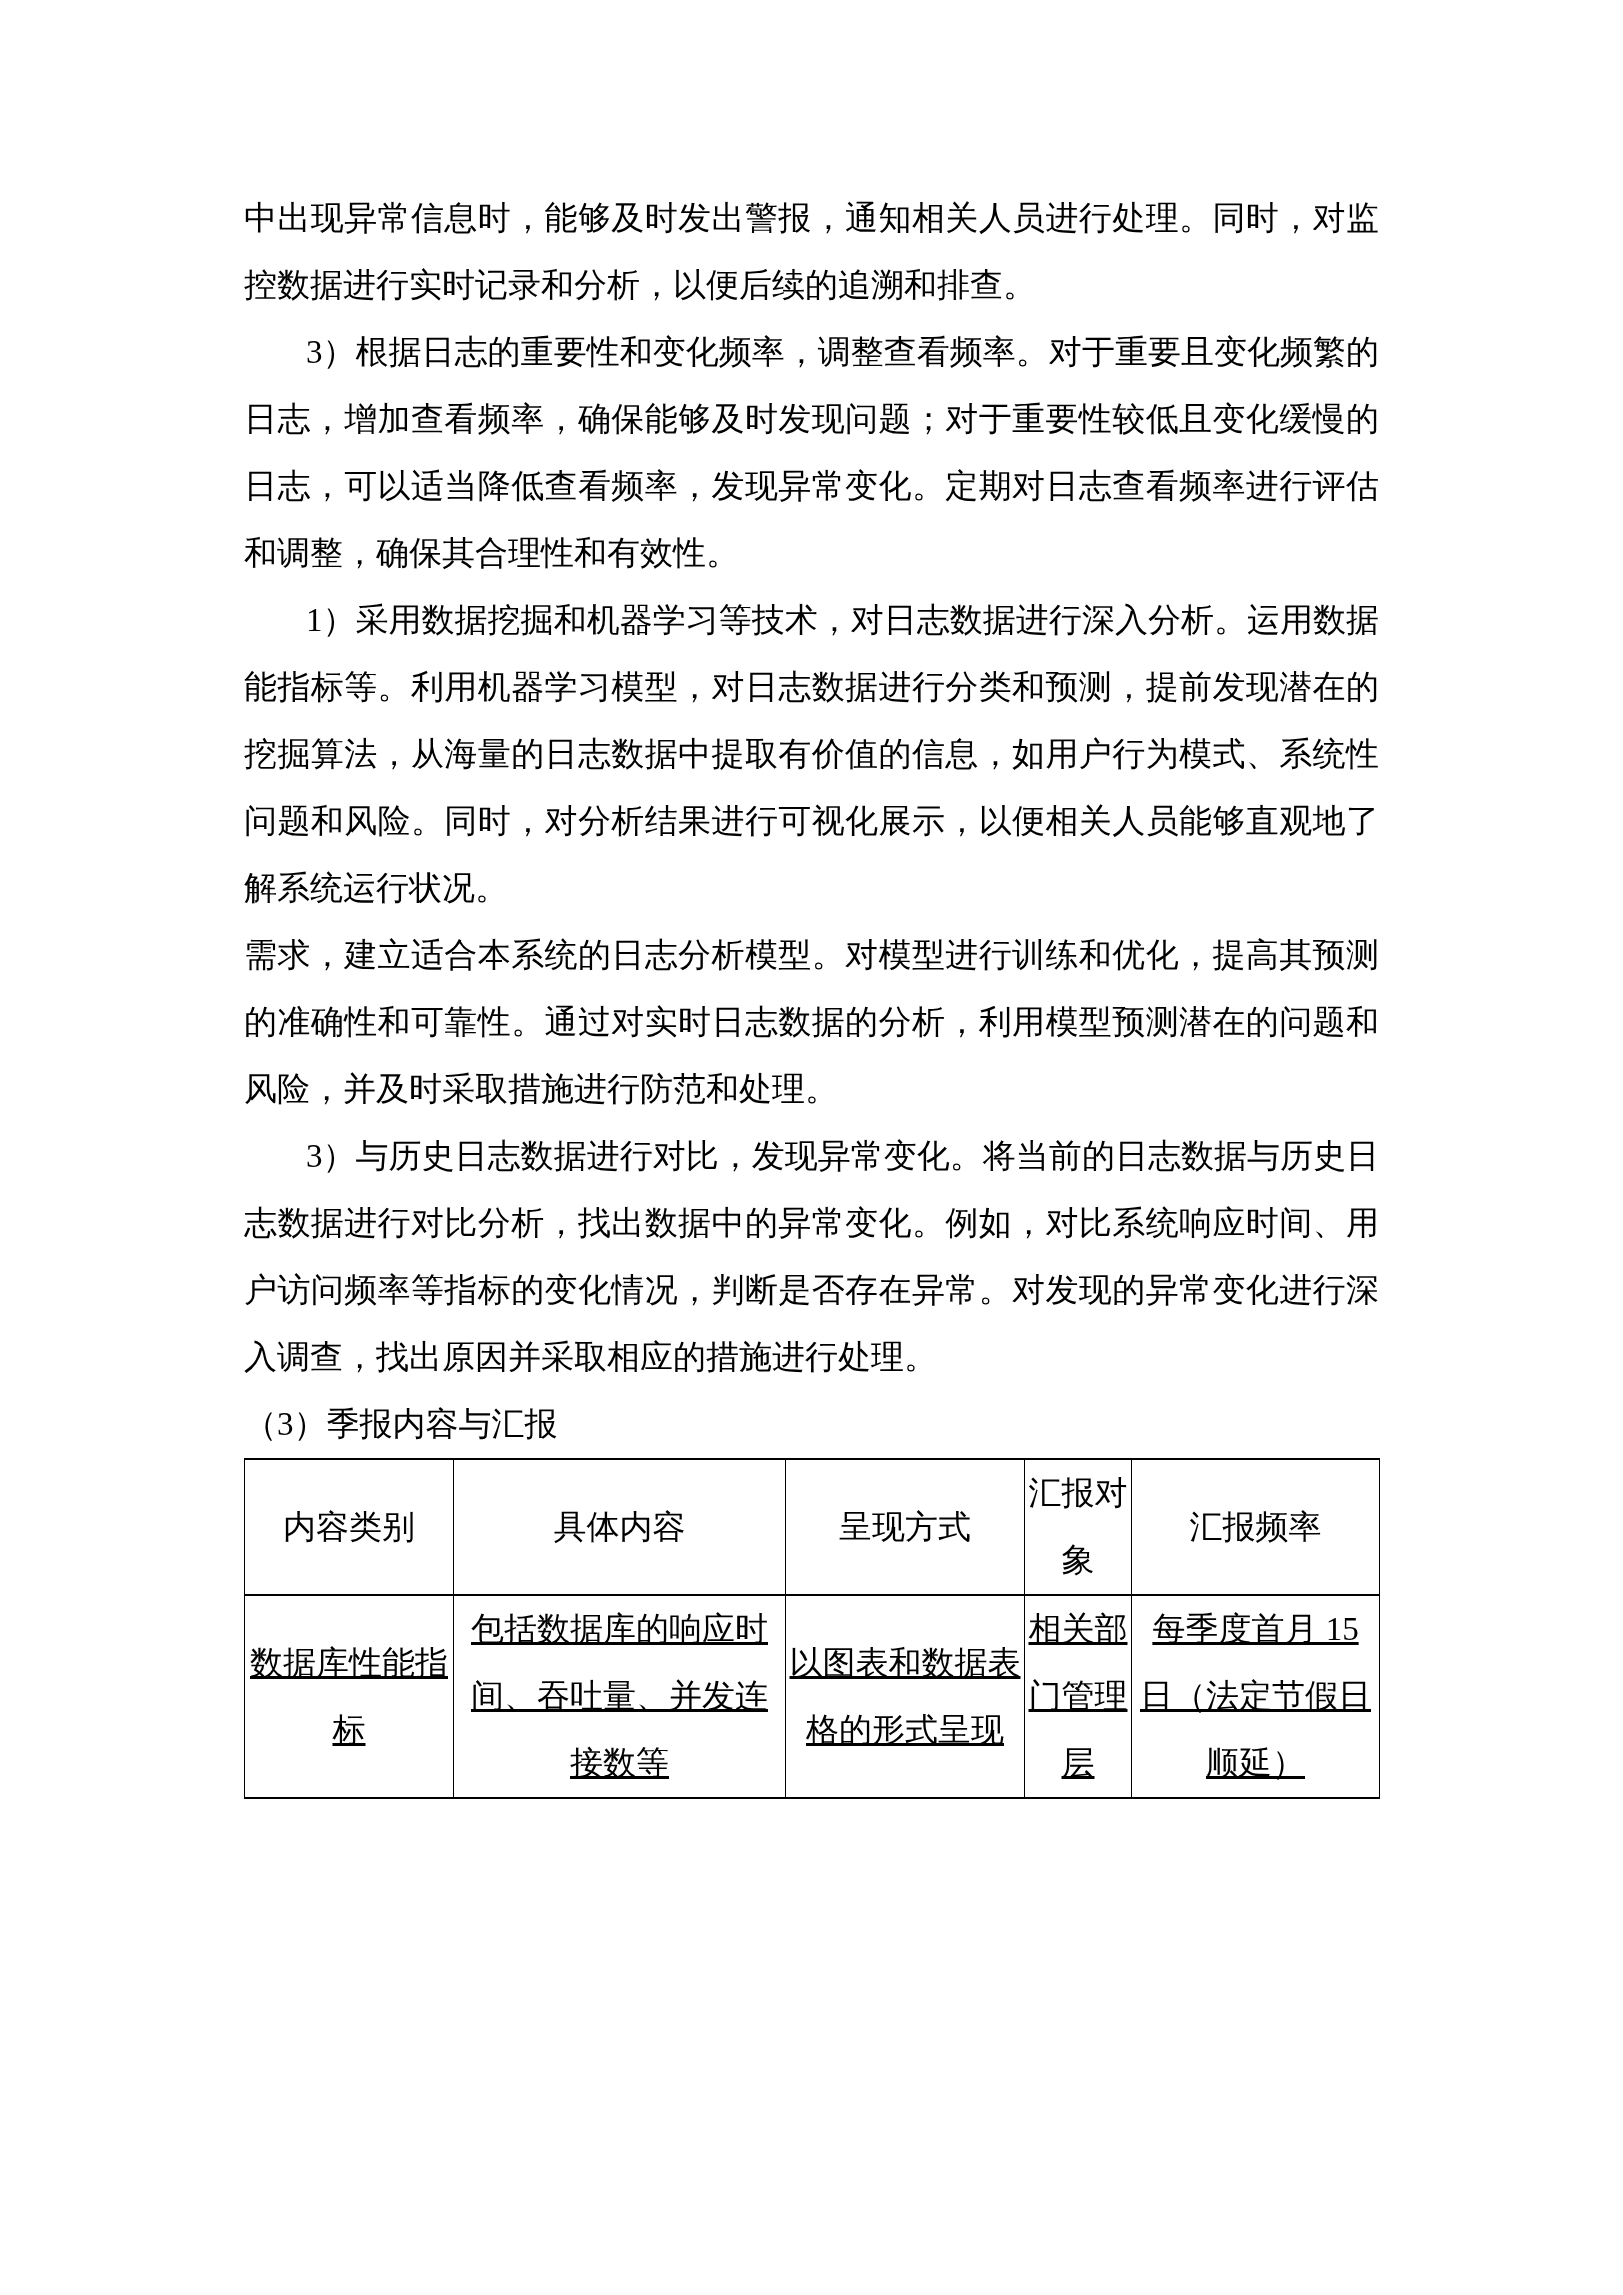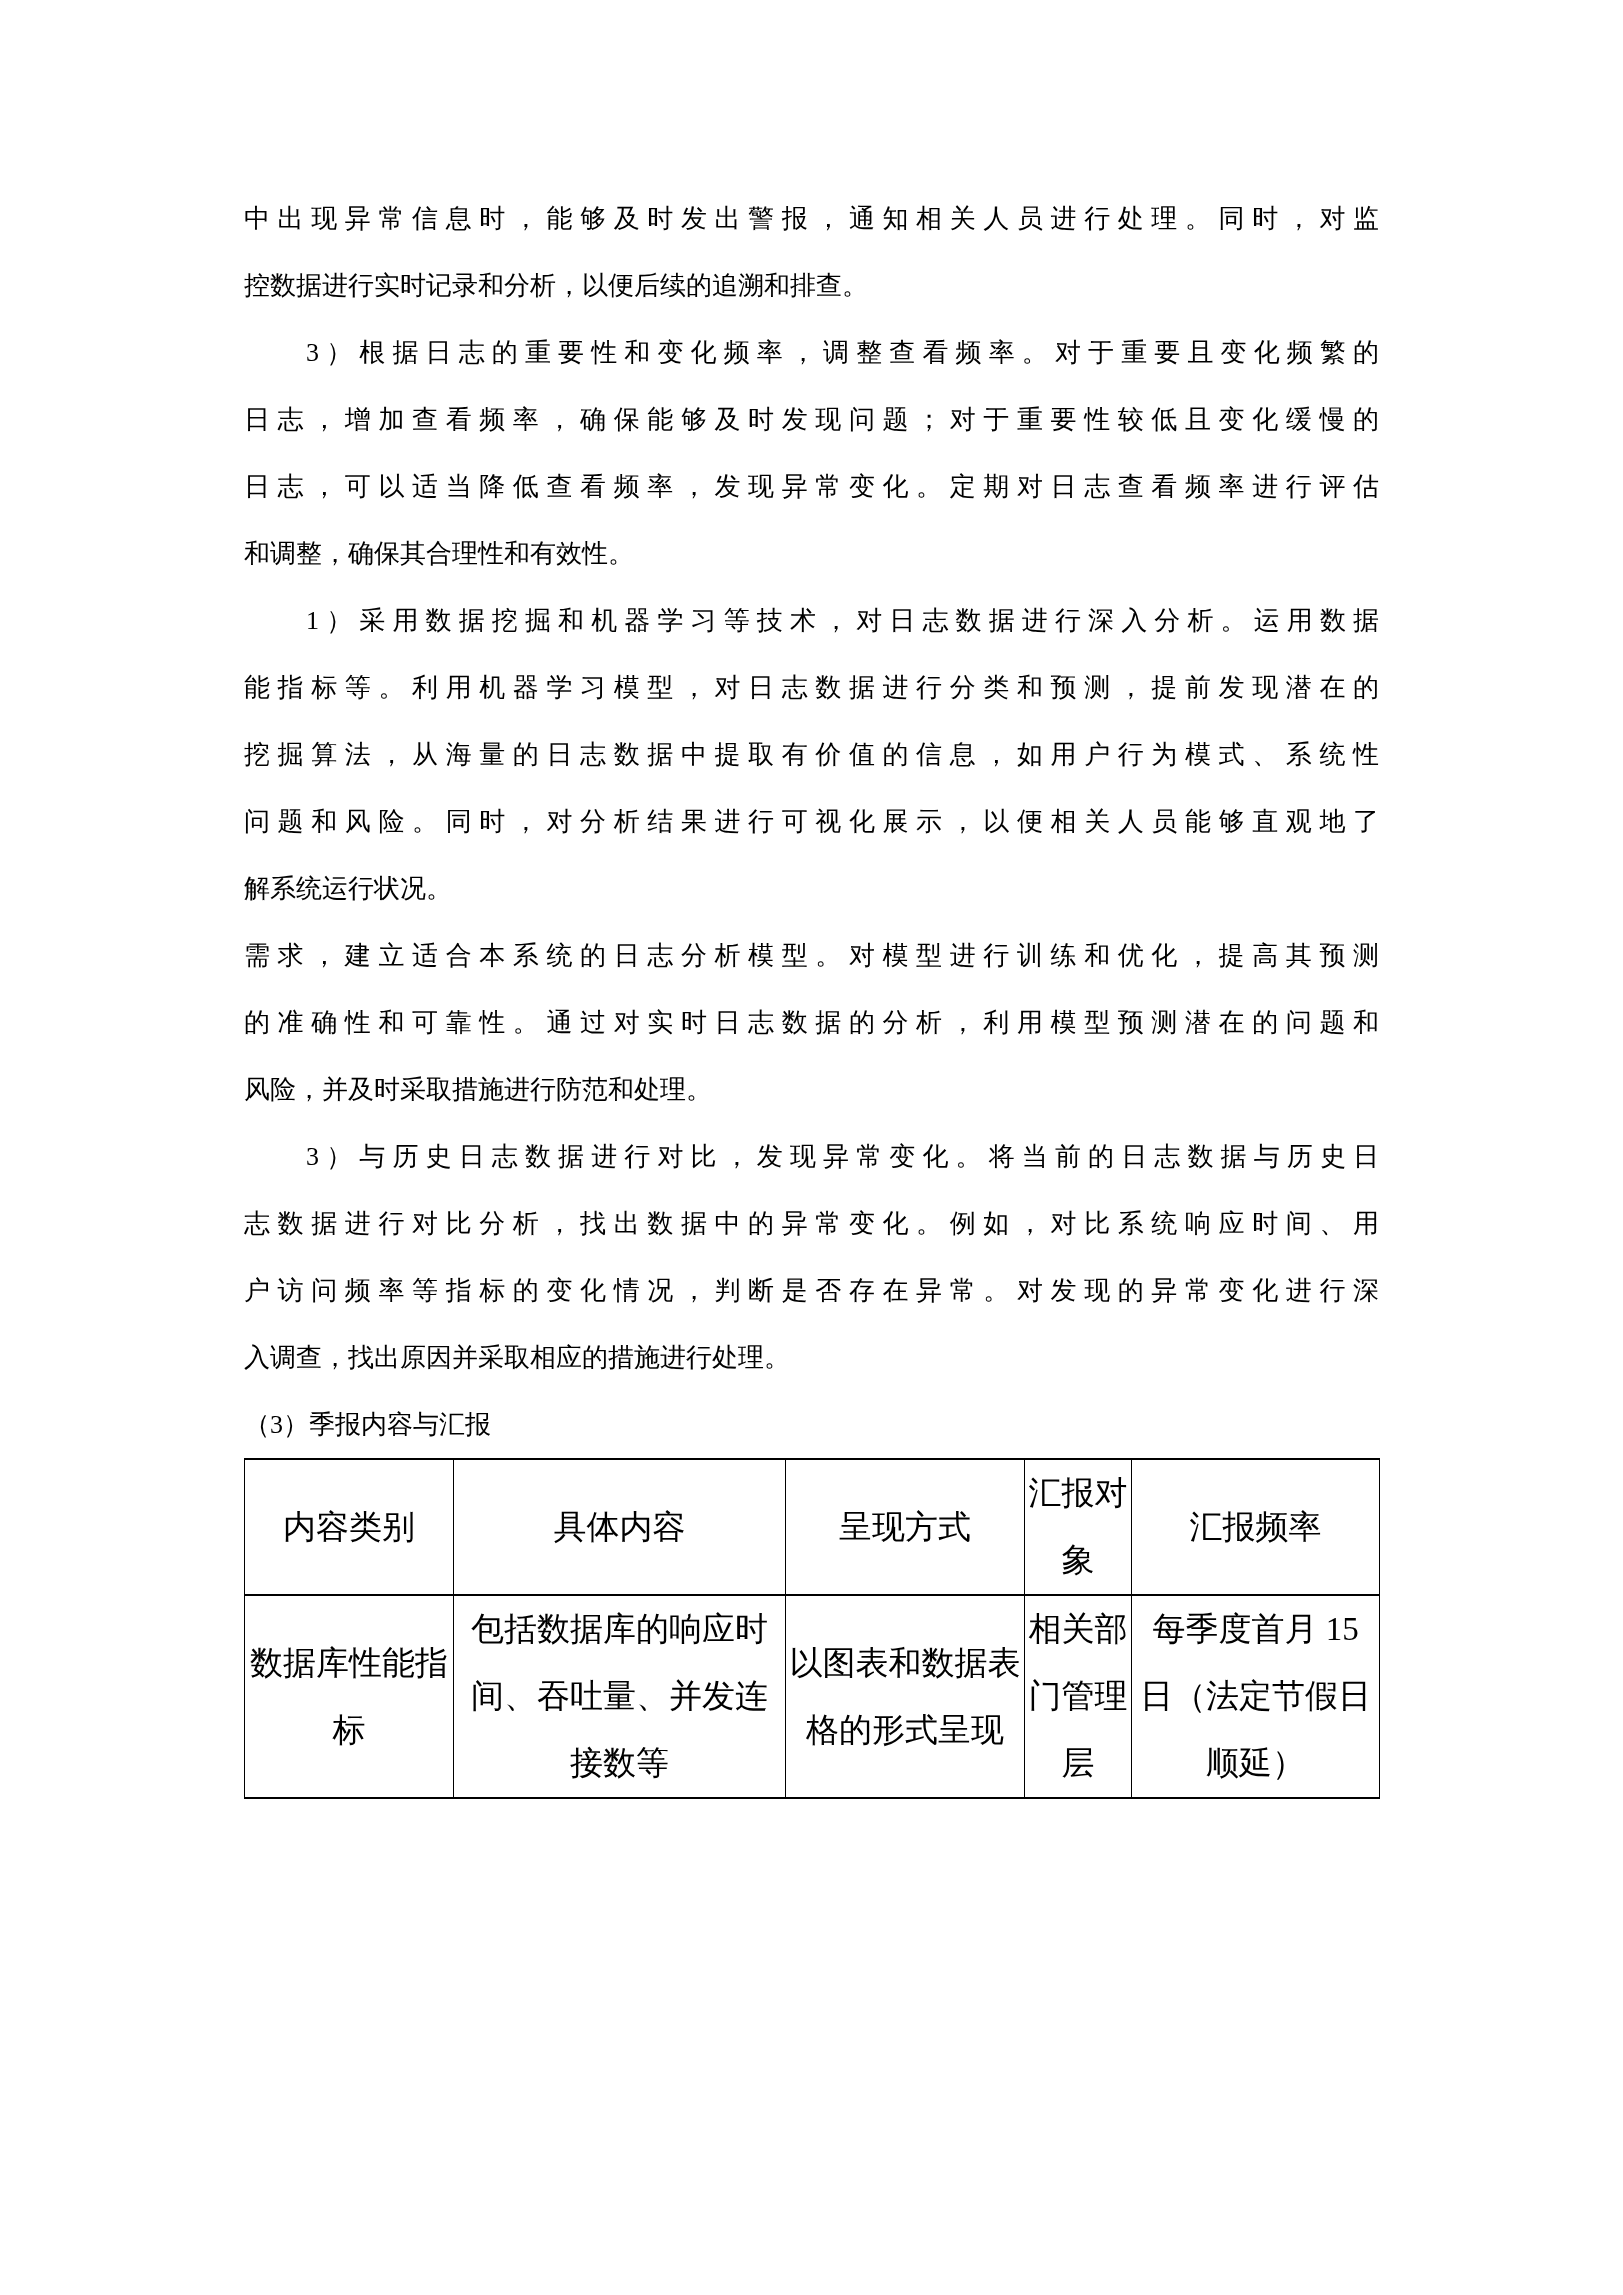--- a/index.html
+++ b/index.html
@@ -12,21 +12,21 @@
     color: #000000;
     overflow: hidden;
   }
   .content {
     position: absolute;
     left: 244px;
     top: 185px;
     width: 1135px;
   }
   .tline {
-    font-size: 26px;
+    font-size: 33px;
     line-height: 67px;
     height: 67px;
     text-align: justify;
     text-justify: inter-character;
     letter-spacing: 0;
   }
   .tline.fill { text-align-last: justify; }
   .tline.indent { text-indent: 62px; }
 
   table.doc-table {
@@ -45,21 +45,21 @@
     border-top: 2px solid #000;
     border-bottom: 2px solid #000;
     font-weight: normal;
     text-align: center;
     vertical-align: middle;
     font-size: 33px;
     padding: 0;
     overflow: hidden;
   }
   tr.hdr-row { height: 133px; }
-  tr.body-row { height: 176px; }
+  tr.body-row { height: 176px; text-decoration: underline; }
   .cell-line { line-height: 67px; text-align: center; }
 </style>
 </head>
 <body>
 
 <div class="page">
   <div class="content">
     <div>
         <div class="tline fill">中出现异常信息时，能够及时发出警报，通知相关人员进行处理。同时，对监</div>
         <div class="tline">控数据进行实时记录和分析，以便后续的追溯和排查。</div>

